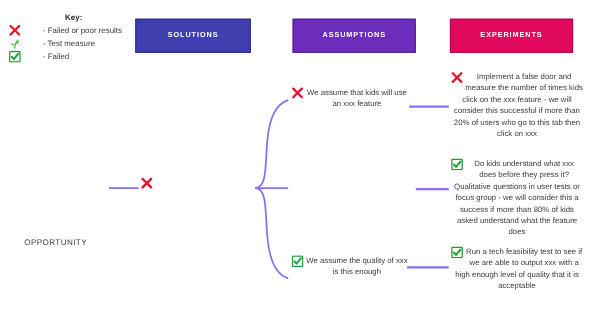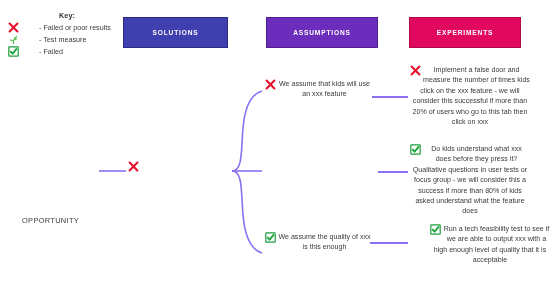--- a/index.html
+++ b/index.html
@@ -117,21 +117,21 @@
     white-space: nowrap;
     margin-top: 44px;
   }
 
   .n-solution   { left: 128px; top: 161px; width: 100px; }
   .n-assume-1   { left: 265px; top: 79px;  width: 106px; }
   .n-assume-2   { left: 265px; top: 161px; width: 106px; }
   .n-assume-3   { left: 265px; top: 232px; width: 106px; }
   .n-exp-1      { left: 410px; top: 65px;  width: 120px; }
   .n-exp-2      { left: 410px; top: 144px; width: 120px; }
-  .n-exp-3      { left: 430px; top: 224px; width: 120px; }
+  .n-exp-3      { left: 410px; top: 224px; width: 120px; }
 </style>
 </head>
 <body>
 
 <div class="canvas">
 
   <svg id="connectors" viewBox="0 0 550 286" width="550" height="286">
 
     <line x1="99" y1="171" x2="126" y2="171" stroke="#8b6ff0" stroke-width="1.6"></line>
 

